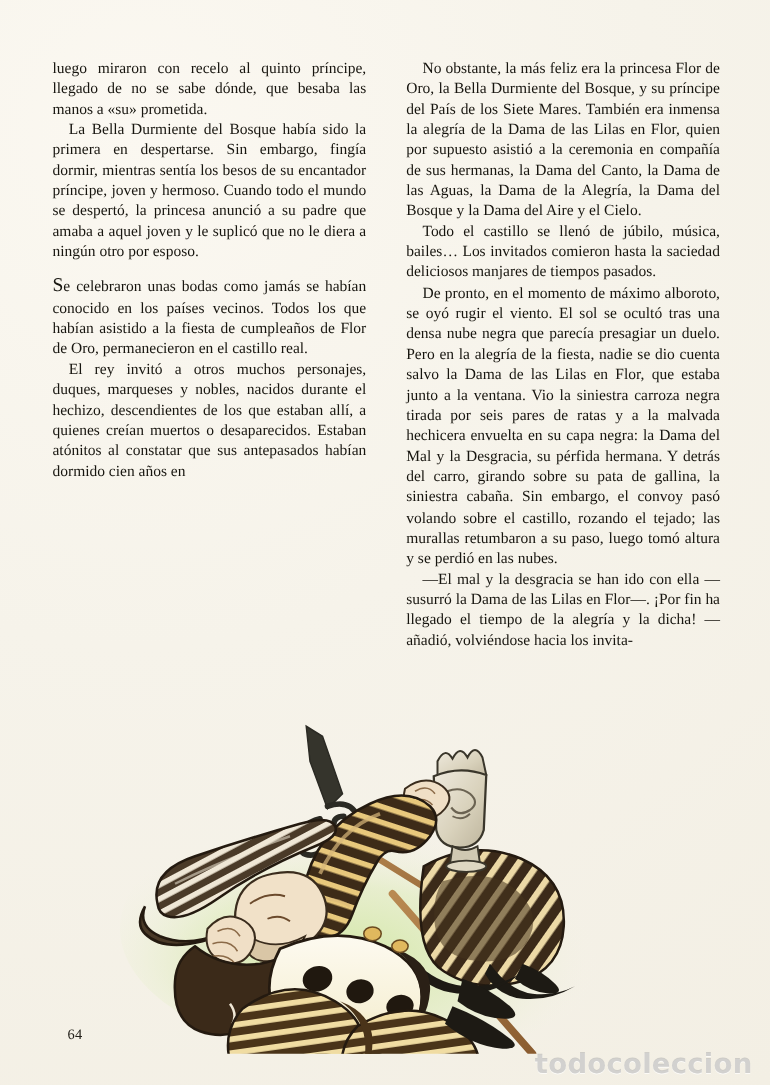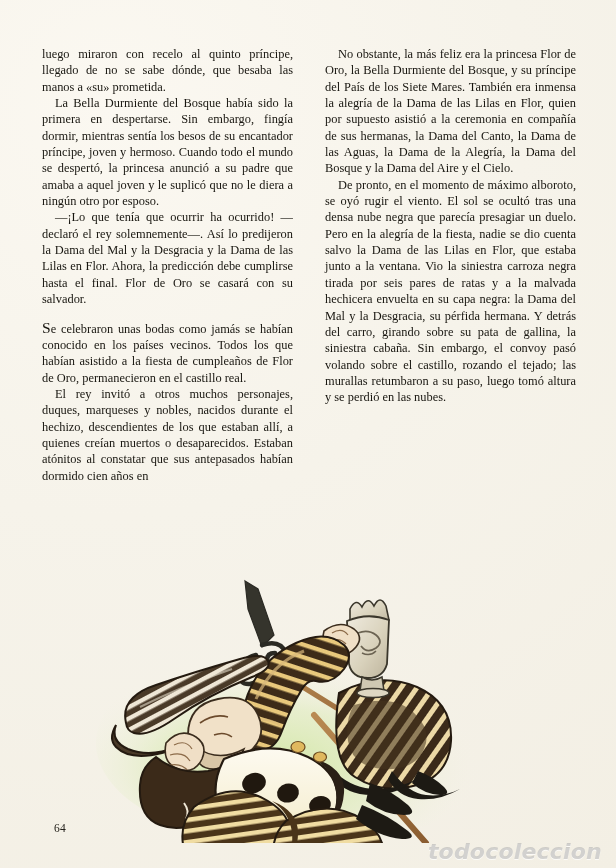--- a/index.html
+++ b/index.html
@@ -76,42 +76,42 @@
     position: absolute;
     right: 14px;
     bottom: 4px;
     font-family: "DejaVu Sans", sans-serif;
     font-weight: bold;
     font-size: 22px;
     letter-spacing: 0.2px;
     color: rgba(170,170,170,0.52);
     text-shadow: 0 1px 0 rgba(255,255,255,0.7);
     white-space: nowrap;
-    font-style: italic;
   }
 </style>
 </head>
 <body>
 
 <div class="page">
   <div class="paper-tint"></div>
 
   <div class="columns">
 
     <div class="col">
       <p class="noindent">luego miraron con recelo al quinto príncipe, llegado de no se sabe dónde, que besaba las manos a «su» prometida.</p>
       <p>La Bella Durmiente del Bosque había sido la primera en despertarse. Sin embargo, fingía dormir, mientras sentía los besos de su encantador príncipe, joven y hermoso. Cuando todo el mundo se despertó, la princesa anunció a su padre que amaba a aquel joven y le suplicó que no le diera a ningún otro por esposo.</p>
-      <p>—¡Lo que tenía que ocurrir ha ocurrido! —declaró el rey solemnemente—. Así lo predijeron la Dama del Mal y la Desgracia y la Dama de las Lilas en Flor. Ahora, la predicción debe cumplirse hasta el final. Flor de Oro se casará con su salvador.</p>
       <p class="noindent gap dropcap-line">Se celebraron unas bodas como jamás se habían conocido en los países vecinos. Todos los que habían asistido a la fiesta de cumpleaños de Flor de Oro, permanecieron en el castillo real.</p>
       <p>El rey invitó a otros muchos personajes, duques, marqueses y nobles, nacidos durante el hechizo, descendientes de los que estaban allí, a quienes creían muertos o desaparecidos. Estaban atónitos al constatar que sus antepasados habían dormido cien años en</p>
     </div>
 
     <div class="col">
       <p>No obstante, la más feliz era la princesa Flor de Oro, la Bella Durmiente del Bosque, y su príncipe del País de los Siete Mares. También era inmensa la alegría de la Dama de las Lilas en Flor, quien por supuesto asistió a la ceremonia en compañía de sus hermanas, la Dama del Canto, la Dama de las Aguas, la Dama de la Alegría, la Dama del Bosque y la Dama del Aire y el Cielo.</p>
+      <p>Todo el castillo se llenó de júbilo, música, bailes… Los invitados comieron hasta la saciedad deliciosos manjares de tiempos pasados.</p>
       <p>De pronto, en el momento de máximo alboroto, se oyó rugir el viento. El sol se ocultó tras una densa nube negra que parecía presagiar un duelo. Pero en la alegría de la fiesta, nadie se dio cuenta salvo la Dama de las Lilas en Flor, que estaba junto a la ventana. Vio la siniestra carroza negra tirada por seis pares de ratas y a la malvada hechicera envuelta en su capa negra: la Dama del Mal y la Desgracia, su pérfida hermana. Y detrás del carro, girando sobre su pata de gallina, la siniestra cabaña. Sin embargo, el convoy pasó volando sobre el castillo, rozando el tejado; las murallas retumbaron a su paso, luego tomó altura y se perdió en las nubes.</p>
+      <p>—El mal y la desgracia se han ido con ella —susurró la Dama de las Lilas en Flor—. ¡Por fin ha llegado el tiempo de la alegría y la dicha! —añadió, volviéndose hacia los invita-</p>
     </div>
 
   </div>
 
   <div class="illustration">
     <svg class="ill-svg" viewBox="0 0 470 268" xmlns="http://www.w3.org/2000/svg">
       <defs>
         <radialGradient id="glow" cx="42%" cy="62%" r="52%">
           <stop offset="0%" stop-color="#cfe6a0" stop-opacity="0.95"></stop>
           <stop offset="55%" stop-color="#dcebb8" stop-opacity="0.55"></stop>

